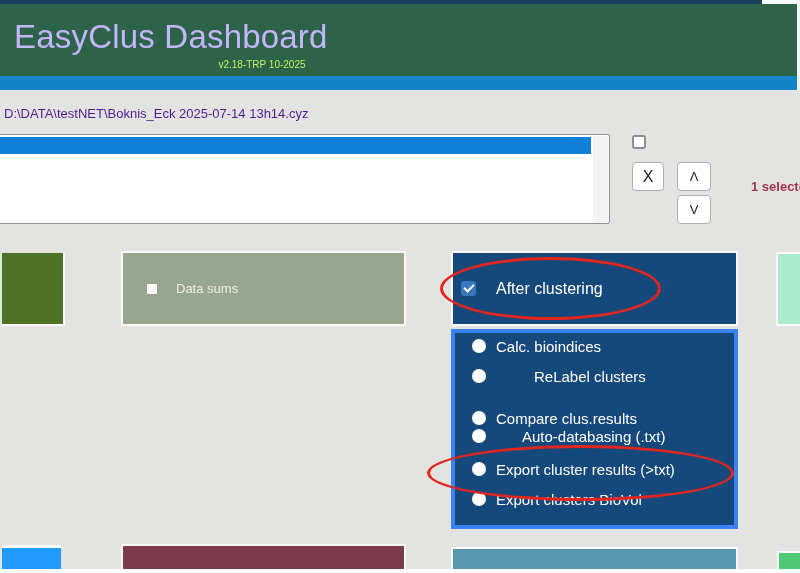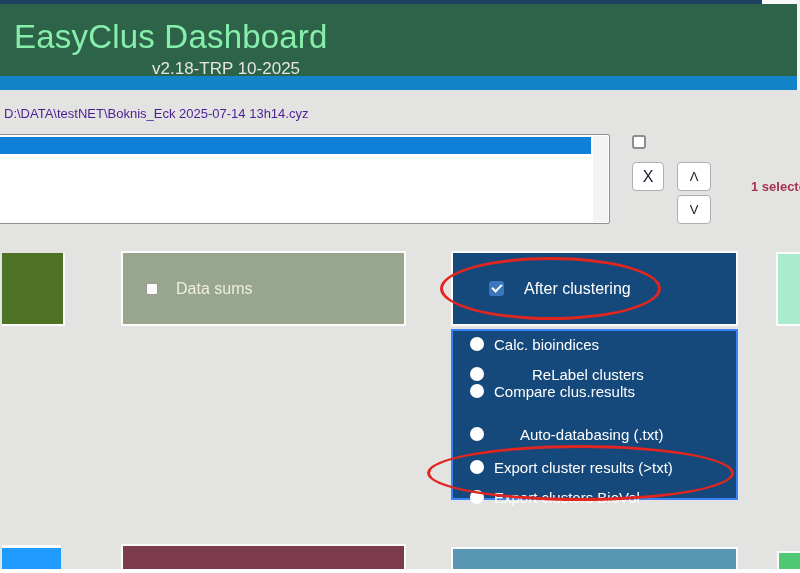--- a/index.html
+++ b/index.html
@@ -11,25 +11,25 @@
   }
   
   .top-strip { position: absolute; left: 0; top: 0; width: 800px; height: 4px; background: #f7f8f8; }
   .top-navy  { position: absolute; left: 0; top: 0; width: 762px; height: 4px; background: #1d4060; }
   .header {
     position: absolute; left: 0; top: 4px; width: 797px; height: 72px;
     background: #2d6348;
   }
   .app-title {
     position: absolute; left: 14px; top: 14px;
-    font-size: 33px; color: #86efac; letter-spacing: 0.2px; white-space: nowrap;
+    font-size: 33px; color: #c4b5fd; letter-spacing: 0.2px; white-space: nowrap;
   }
   .app-version {
     position: absolute; left: 152px; top: 55px; width: 220px;
-    text-align: left; font-size: 17px; color: #e5e5e5; white-space: nowrap;
+    text-align: center; font-size: 10px; color: #bef264; white-space: nowrap;
   }
   .blue-bar { position: absolute; left: 0; top: 76px; width: 797px; height: 14px; background: #1484c9; }
   .right-edge { position: absolute; left: 797px; top: 0; width: 3px; height: 90px; background: #f2f4f4; }
 
   
   .file-path {
     position: absolute; left: 4px; top: 106px;
     font-size: 13px; color: #4c1d95; white-space: nowrap;
   }
 
@@ -72,56 +72,56 @@
   }
   .panel-data-sums {
     position: absolute; left: 121px; top: 251px; width: 285px; height: 75px;
     background: #97a68c; border: 2px solid #fbfbfb;
     display: flex; align-items: center; padding-left: 23px; gap: 18px;
   }
   .ds-checkbox {
     width: 12px; height: 12px; background: #fdfdfd;
     border: 1px solid #9a9a9a; border-radius: 2px; flex: 0 0 auto;
   }
-  .ds-label { font-size: 16px; color: #f1eedf; }
+  .ds-label { font-size: 13px; color: #f1eedf; }
 
   .panel-after-clustering {
     position: absolute; left: 451px; top: 251px; width: 287px; height: 75px;
     background: #15497b; border: 2px solid #fbfbfb;
-    display: flex; align-items: center; padding-left: 36px; gap: 20px;
+    display: flex; align-items: center; padding-left: 8px; gap: 20px;
   }
   .ac-checkbox {
     width: 15px; height: 15px; background: #3a76bd; border-radius: 3px;
     position: relative; flex: 0 0 auto;
   }
   .ac-checkbox::after {
     content: ""; position: absolute; left: 3px; top: 3px;
     width: 8px; height: 4px;
     border-left: 2px solid #ffffff; border-bottom: 2px solid #ffffff;
     transform: rotate(-45deg);
   }
   .ac-label { font-size: 16px; color: #ffffff; }
 
   .mint-block {
     position: absolute; left: 776px; top: 252px; width: 24px; height: 74px;
     background: #a9ebcc; border: 2px solid #fbfbfb; border-right: none;
   }
 
   
   .panel-options {
-    position: absolute; left: 451px; top: 329px; width: 287px; height: 171px;
-    background: #15497b; border: 2px solid #3b82f6;
+    position: absolute; left: 451px; top: 329px; width: 287px; height: 200px;
+    background: #15497b; border: 4px solid #3b82f6;
   }
   .opt {
     position: absolute; left: 0; right: 0; height: 20px; padding-left: 17px;
     display: flex; align-items: center; gap: 10px;
   }
   .opt:nth-of-type(1) { top: 3px; }
   .opt:nth-of-type(2) { top: 33px; gap: 48px; }
-  .opt:nth-of-type(3) { top: 50px; }
+  .opt:nth-of-type(3) { top: 75px; }
   .opt:nth-of-type(4) { top: 93px; gap: 36px; }
   .opt:nth-of-type(5) { top: 126px; }
   .opt:nth-of-type(6) { top: 156px; }
   .opt:nth-of-type(7) { top: 185px; font-style: italic; }
   .radio {
     width: 14px; height: 14px; border-radius: 50%; background: #ffffff; flex: 0 0 auto;
   }
   .opt.selected .radio {
     background: radial-gradient(circle, #2a6db0 0px, #2a6db0 3.6px, #ffffff 4.2px, #ffffff 100%);
   }

